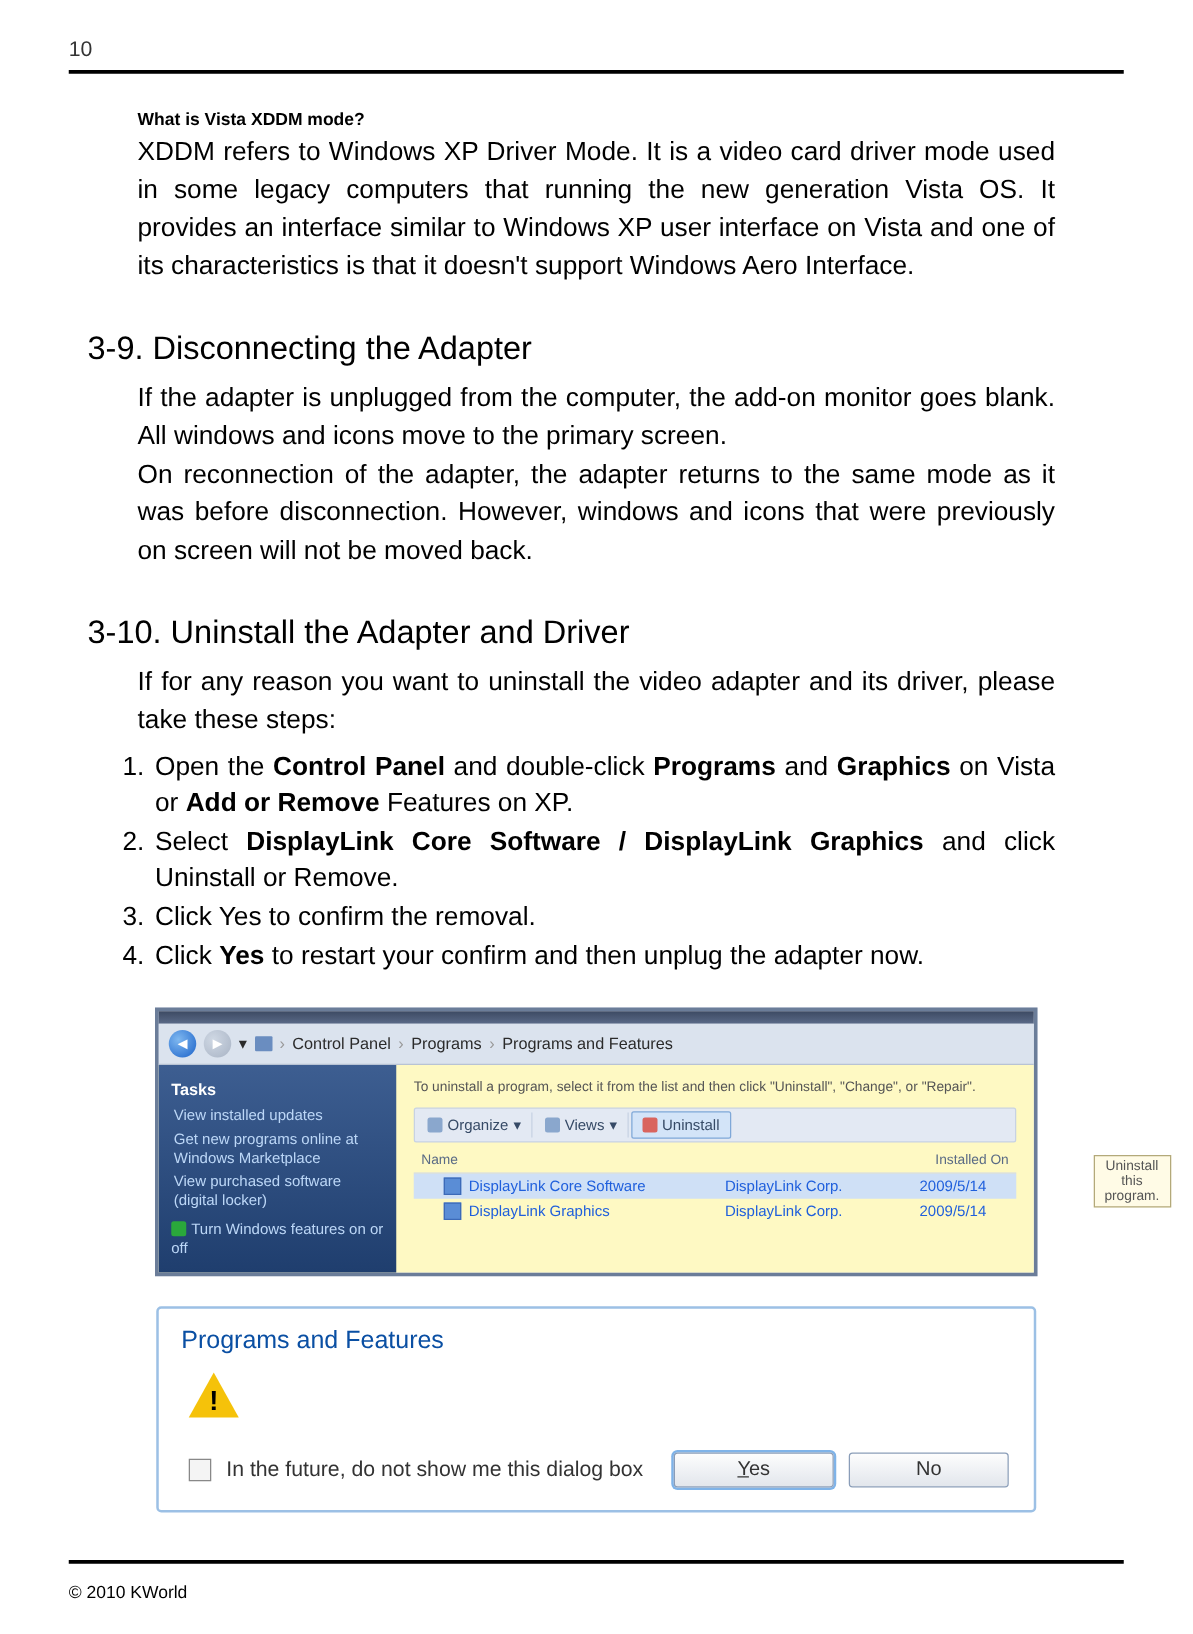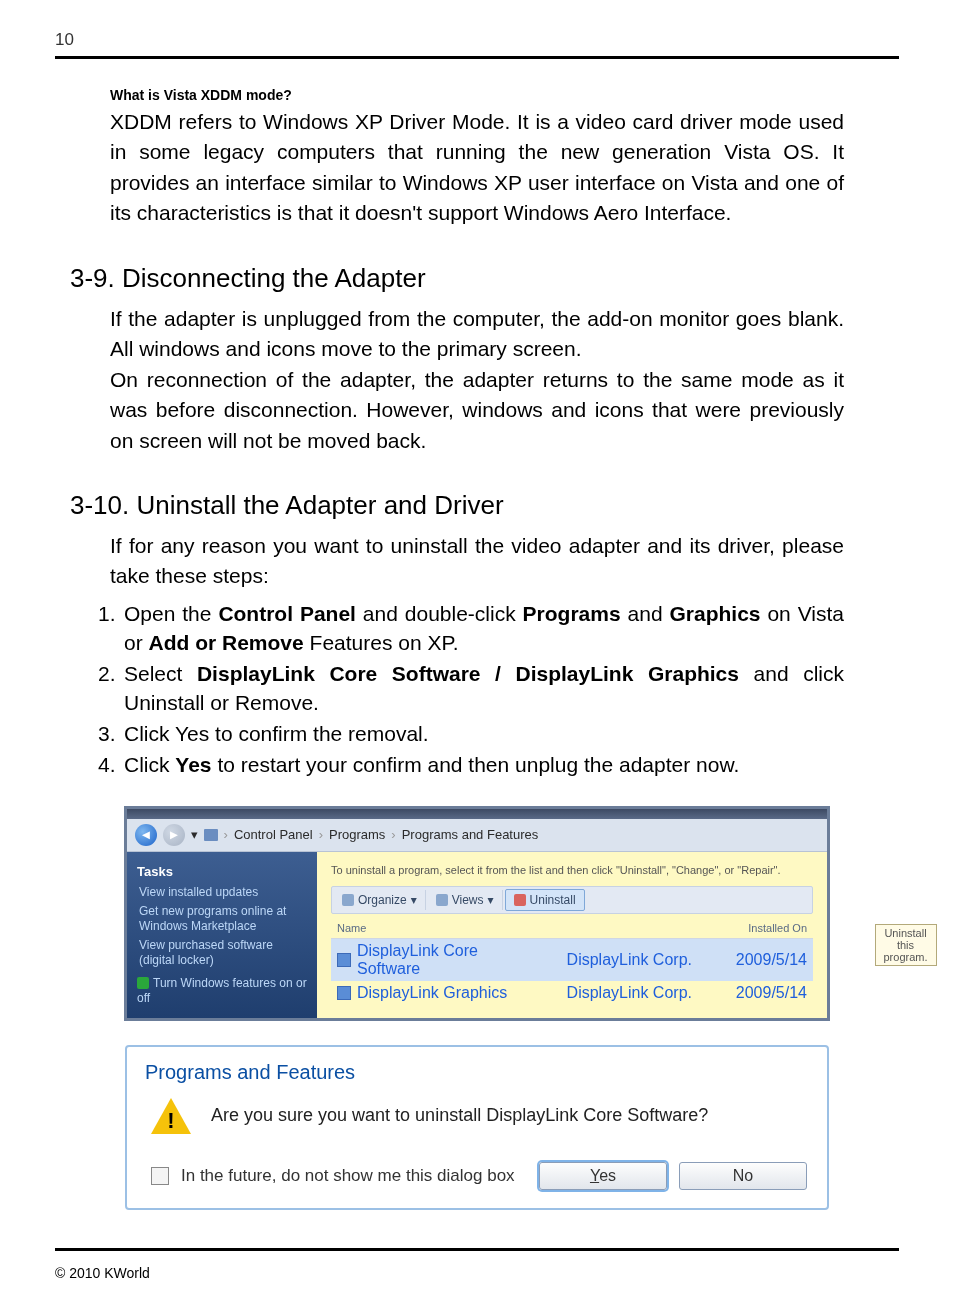--- a/index.html
+++ b/index.html
@@ -37,21 +37,21 @@
   .tb-btn{padding:3px 8px;color:#364a66;display:flex;align-items:center;gap:4px;border-right:1px solid #c7d2e3}
   .tb-btn:last-child{border-right:none}
   .tb-btn.sel{border:1px solid #7fa8d8;background:#d3e4f8;border-radius:2px}
   .tb-ico{width:12px;height:12px;background:#8aa7cd;border-radius:2px}
   .tb-ico.red{background:#d9645e}
   .thead{display:flex;font-size:11px;color:#5a6b85;border-bottom:1px solid #d0d7e3;padding:4px 6px;align-items:center}
   .col-name{flex:0 0 200px}
   .col-pub{flex:1;text-align:center}
   .col-date{flex:0 0 75px;text-align:right}
   .tooltip{position:absolute;background:#fffbe6;border:1px solid #b3a97a;padding:2px 8px;font-size:11px;color:#555;margin-left:240px;margin-top:-4px}
-  .trow{display:flex;font-size:16px;color:#1f5fdc;padding:3px 6px;align-items:center}
+  .trow{display:flex;font-size:12px;color:#1f5fdc;padding:3px 24px;align-items:flex-start}
   .trow.sel{background:#cfe0f6}
   .app-ico{width:12px;height:12px;background:#5a8dd6;border:1px solid #3c6ab8;margin-right:6px}
   .dialog{margin:24px auto 0 auto;width:700px;border:2px solid #9cc0e5;border-radius:4px;background:#fff;font-family:"Segoe UI",Tahoma,sans-serif}
   .dlg-title{color:#0a4fa3;font-size:20px;padding:14px 18px 6px 18px}
   .dlg-body{display:flex;align-items:center;gap:20px;padding:8px 20px 18px 24px;font-size:18px;color:#222}
   .warn-ico{width:40px;height:36px;position:relative}
   .warn-tri{width:0;height:0;border-left:20px solid transparent;border-right:20px solid transparent;border-bottom:36px solid #f5c20a;position:absolute}
   .warn-ex{position:absolute;left:0;width:40px;text-align:center;top:10px;font-weight:bold;color:#000;font-size:22px}
   .dlg-foot{display:flex;align-items:center;gap:12px;padding:10px 20px 18px 24px;font-size:17px;color:#333}
   .chk{width:16px;height:16px;border:1px solid #888;background:#f4f4f4}
@@ -166,21 +166,20 @@
       </div>
     </div>
 
     <div class="dialog">
       <div class="dlg-title">Programs and Features</div>
       <div class="dlg-body">
         <div class="warn-ico">
           <div class="warn-tri"></div>
             <div class="warn-ex">!</div>
         </div>
-        <div>Are you sure you want to uninstall DisplayLink Core Software?</div>
       </div>
       <div class="dlg-foot">
         <div class="chk"></div>
         <div>In the future, do not show me this dialog box</div>
         <div class="spacer"></div>
         <div class="btn def"><span class="ul">Y</span>es</div>
         <div class="btn">No</div>
       </div>
     </div>
   </div>

